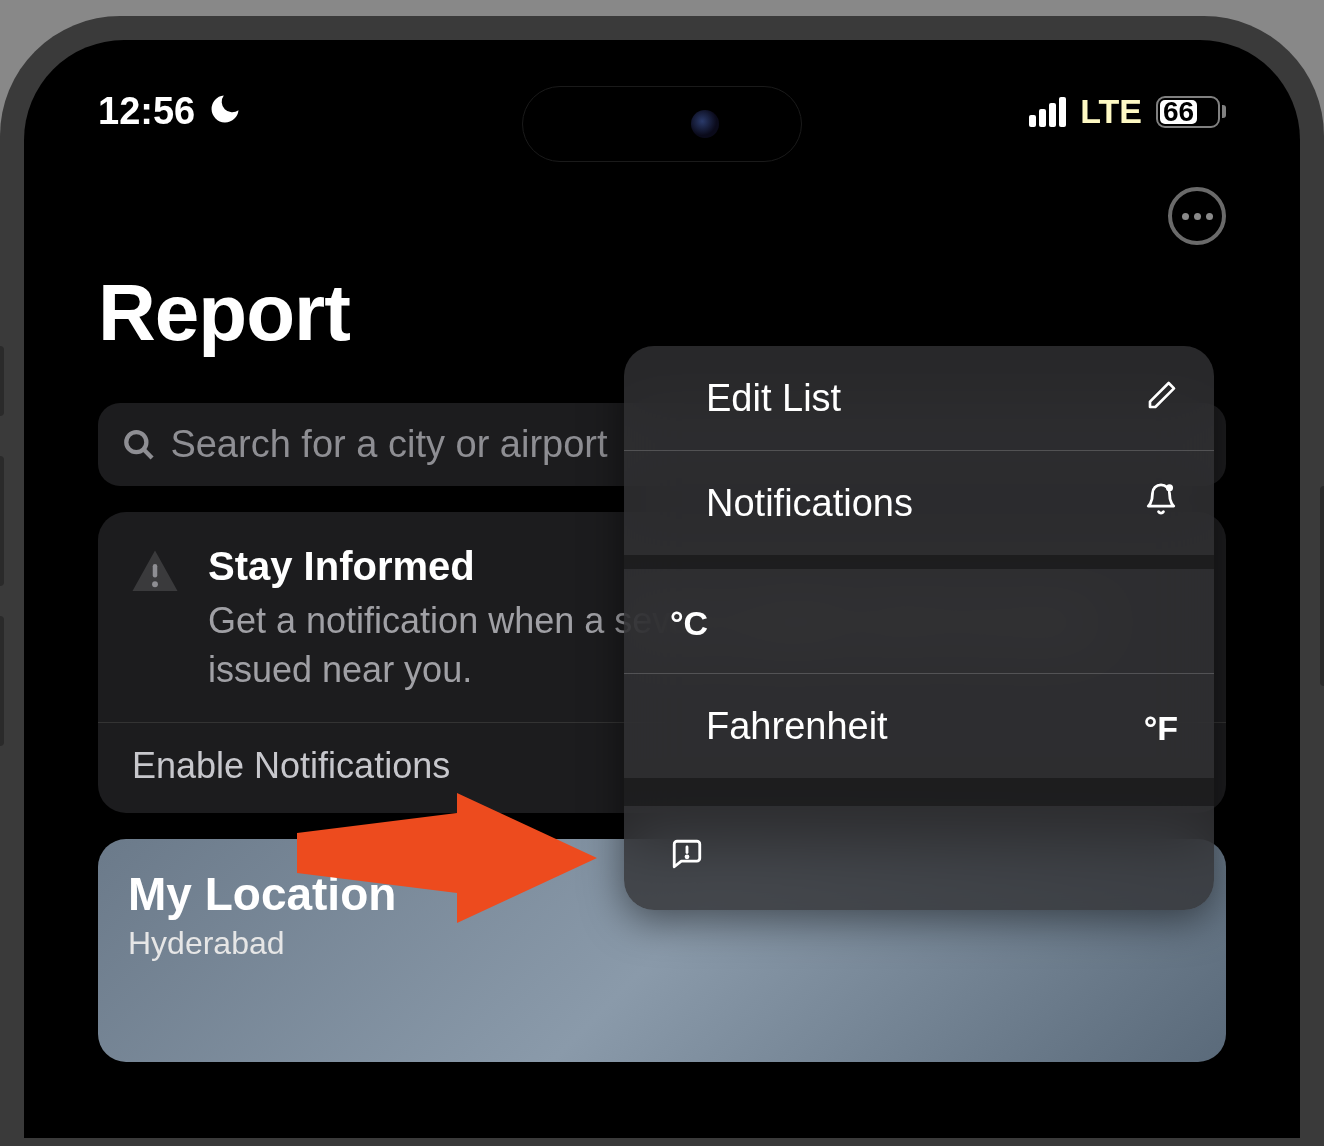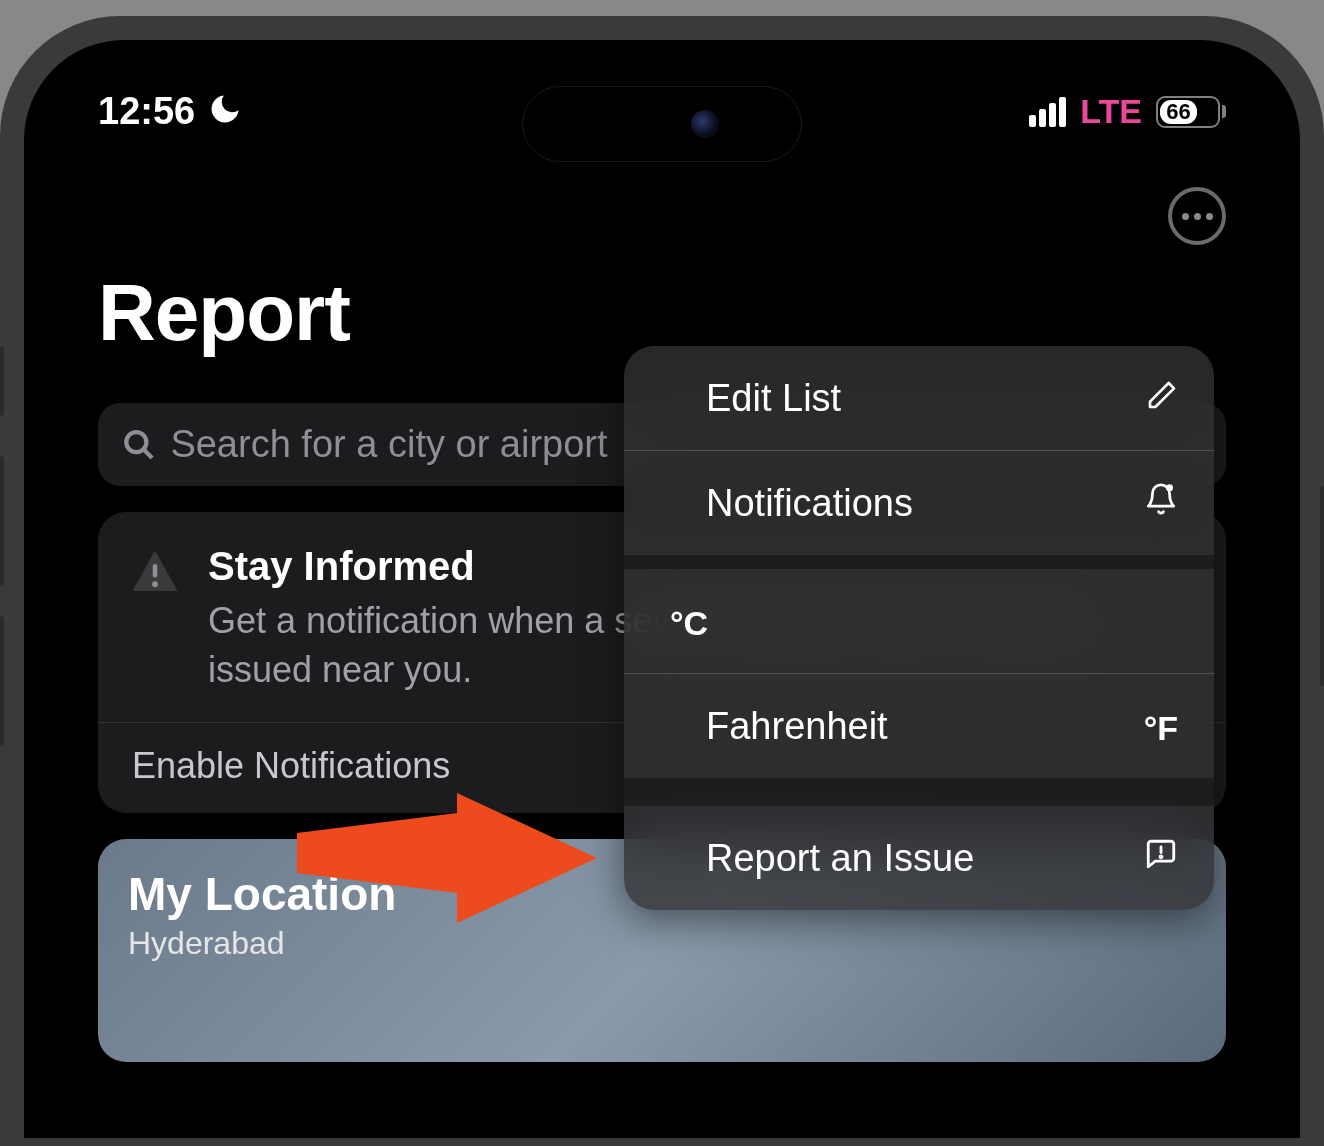--- a/index.html
+++ b/index.html
@@ -121,46 +121,46 @@
       border-radius: 2px;
     }
     .signal-bars span:nth-child(1) { height: 12px; }
     .signal-bars span:nth-child(2) { height: 18px; }
     .signal-bars span:nth-child(3) { height: 24px; }
     .signal-bars span:nth-child(4) { height: 30px; }
 
     .network-label {
       font-size: 34px;
       font-weight: 600;
-      color: #ec4899;
+      color: #fef9c3;
     }
 
     .battery {
       display: flex;
       align-items: center;
     }
     .battery-body {
       width: 64px;
       height: 32px;
       border: 2.5px solid rgba(255,255,255,0.5);
       border-radius: 9px;
       position: relative;
       padding: 2px;
     }
     .battery-fill {
       height: 100%;
       width: 66%;
       background: #fff;
-      border-radius: 11px;
+      border-radius: 5px;
       display: flex;
       align-items: center;
       justify-content: center;
       color: #000;
       font-weight: 700;
-      font-size: 22px;
+      font-size: 28px;
     }
     .battery-tip {
       width: 4px;
       height: 13px;
       background: rgba(255,255,255,0.5);
       border-radius: 0 3px 3px 0;
       margin-left: 2px;
     }
 
     
@@ -465,24 +465,20 @@
             <span class="check-slot"></span>
             <span>Fahrenheit</span>
           </div>
           <span class="trailing">°F</span>
         </div>
         <div class="menu-sep thick"></div>
 
         <div class="menu-sep thick"></div>
 
         <div class="menu-item">
-          <div class="label-wrap">
-            <span class="check-slot"></span>
-            <span>Report an Issue</span>
-          </div>
           <span>
             <svg width="34" height="34" viewBox="0 0 24 24" fill="none" stroke="#fff" stroke-width="2" stroke-linecap="round" stroke-linejoin="round">
               <path d="M21 15a2 2 0 0 1-2 2H8l-5 4V5a2 2 0 0 1 2-2h14a2 2 0 0 1 2 2z"></path>
               <line x1="12" y1="7" x2="12" y2="11"></line>
               <circle cx="12" cy="14" r="0.7" fill="#fff"></circle>
             </svg>
           </span>
         </div>
 
       </div>

